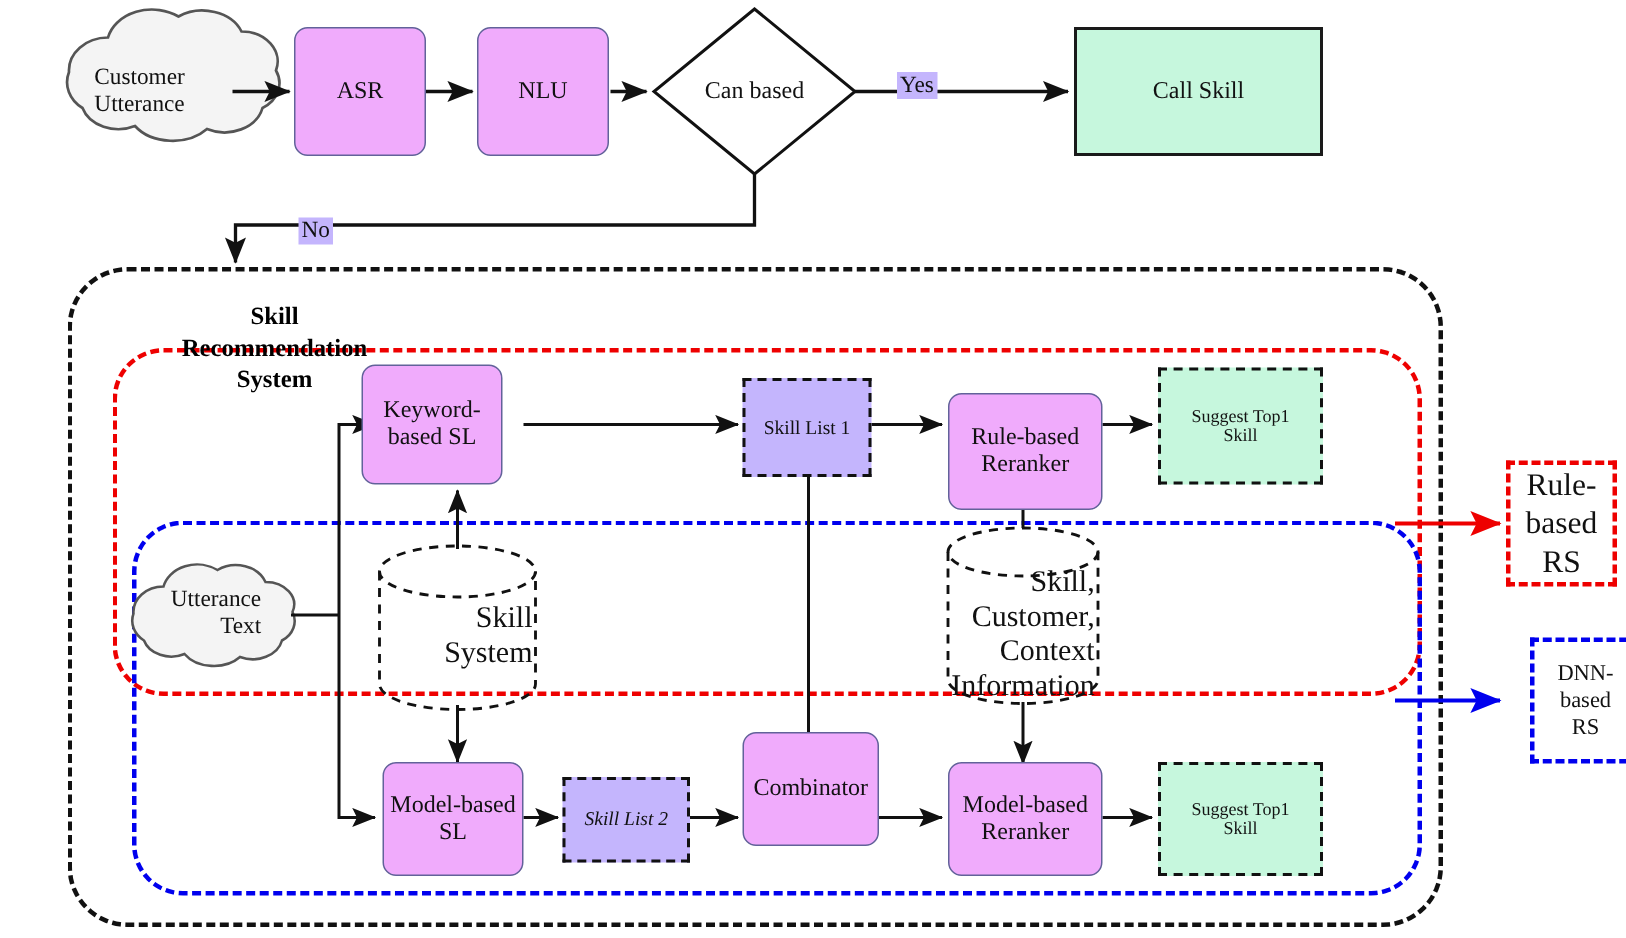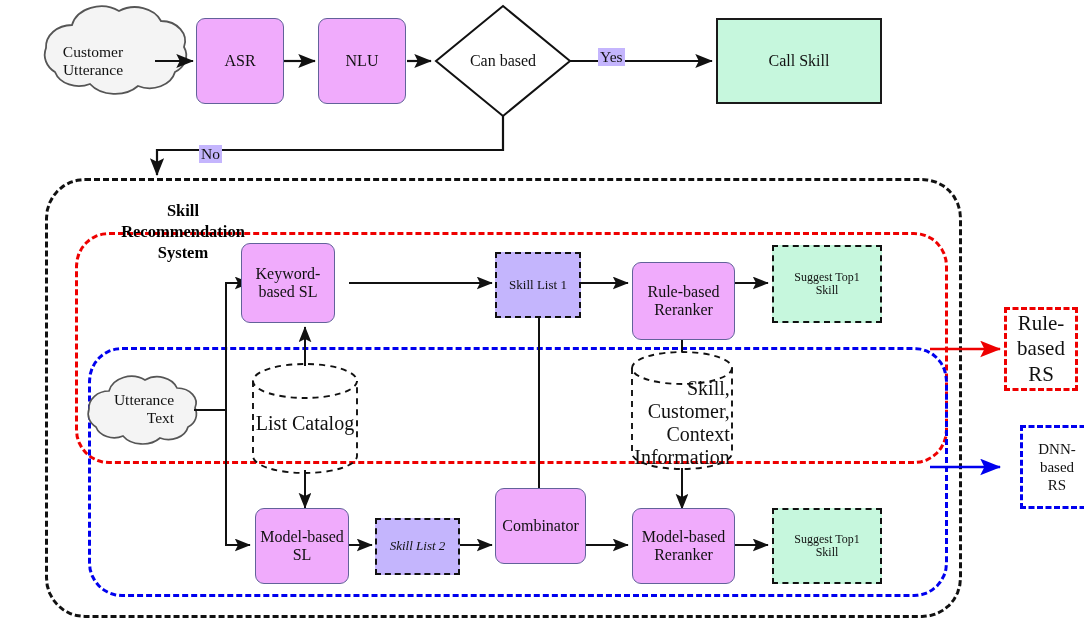--- a/index.html
+++ b/index.html
@@ -237,21 +237,21 @@
 based SL</div>
 
   <div class="node dash-box" style="left:495px; top:252px; width:86px; height:66px;">Skill List 1</div>
 
   <div class="node proc" style="left:632px; top:245px; width:103px; height:78px;margin-top:17px;">Rule-based
 Reranker</div>
 
   <div class="node green-dashed" style="left:772px; top:245px; width:110px; height:78px;">Suggest Top1
 Skill</div>
 
-  <div class="cyl-label" style="left:255px; top:413px; width:100px; height:22px;">List Catalog</div>
+  <div class="cyl-label" style="left:255px; top:413px; width:100px; height:22px;">Skill System</div>
 
   <div class="cyl-label" style="left:634px; top:382px; width:96px; height:82px;">Skill,
 Customer,
 Context
 Information</div>
 
   <div class="node proc" style="left:255px; top:508px; width:94px; height:76px;">Model-based
 SL</div>
 
   <div class="node dash-box" style="left:375px; top:518px; width:85px; height:57px;font-style:italic;">Skill List 2</div>

